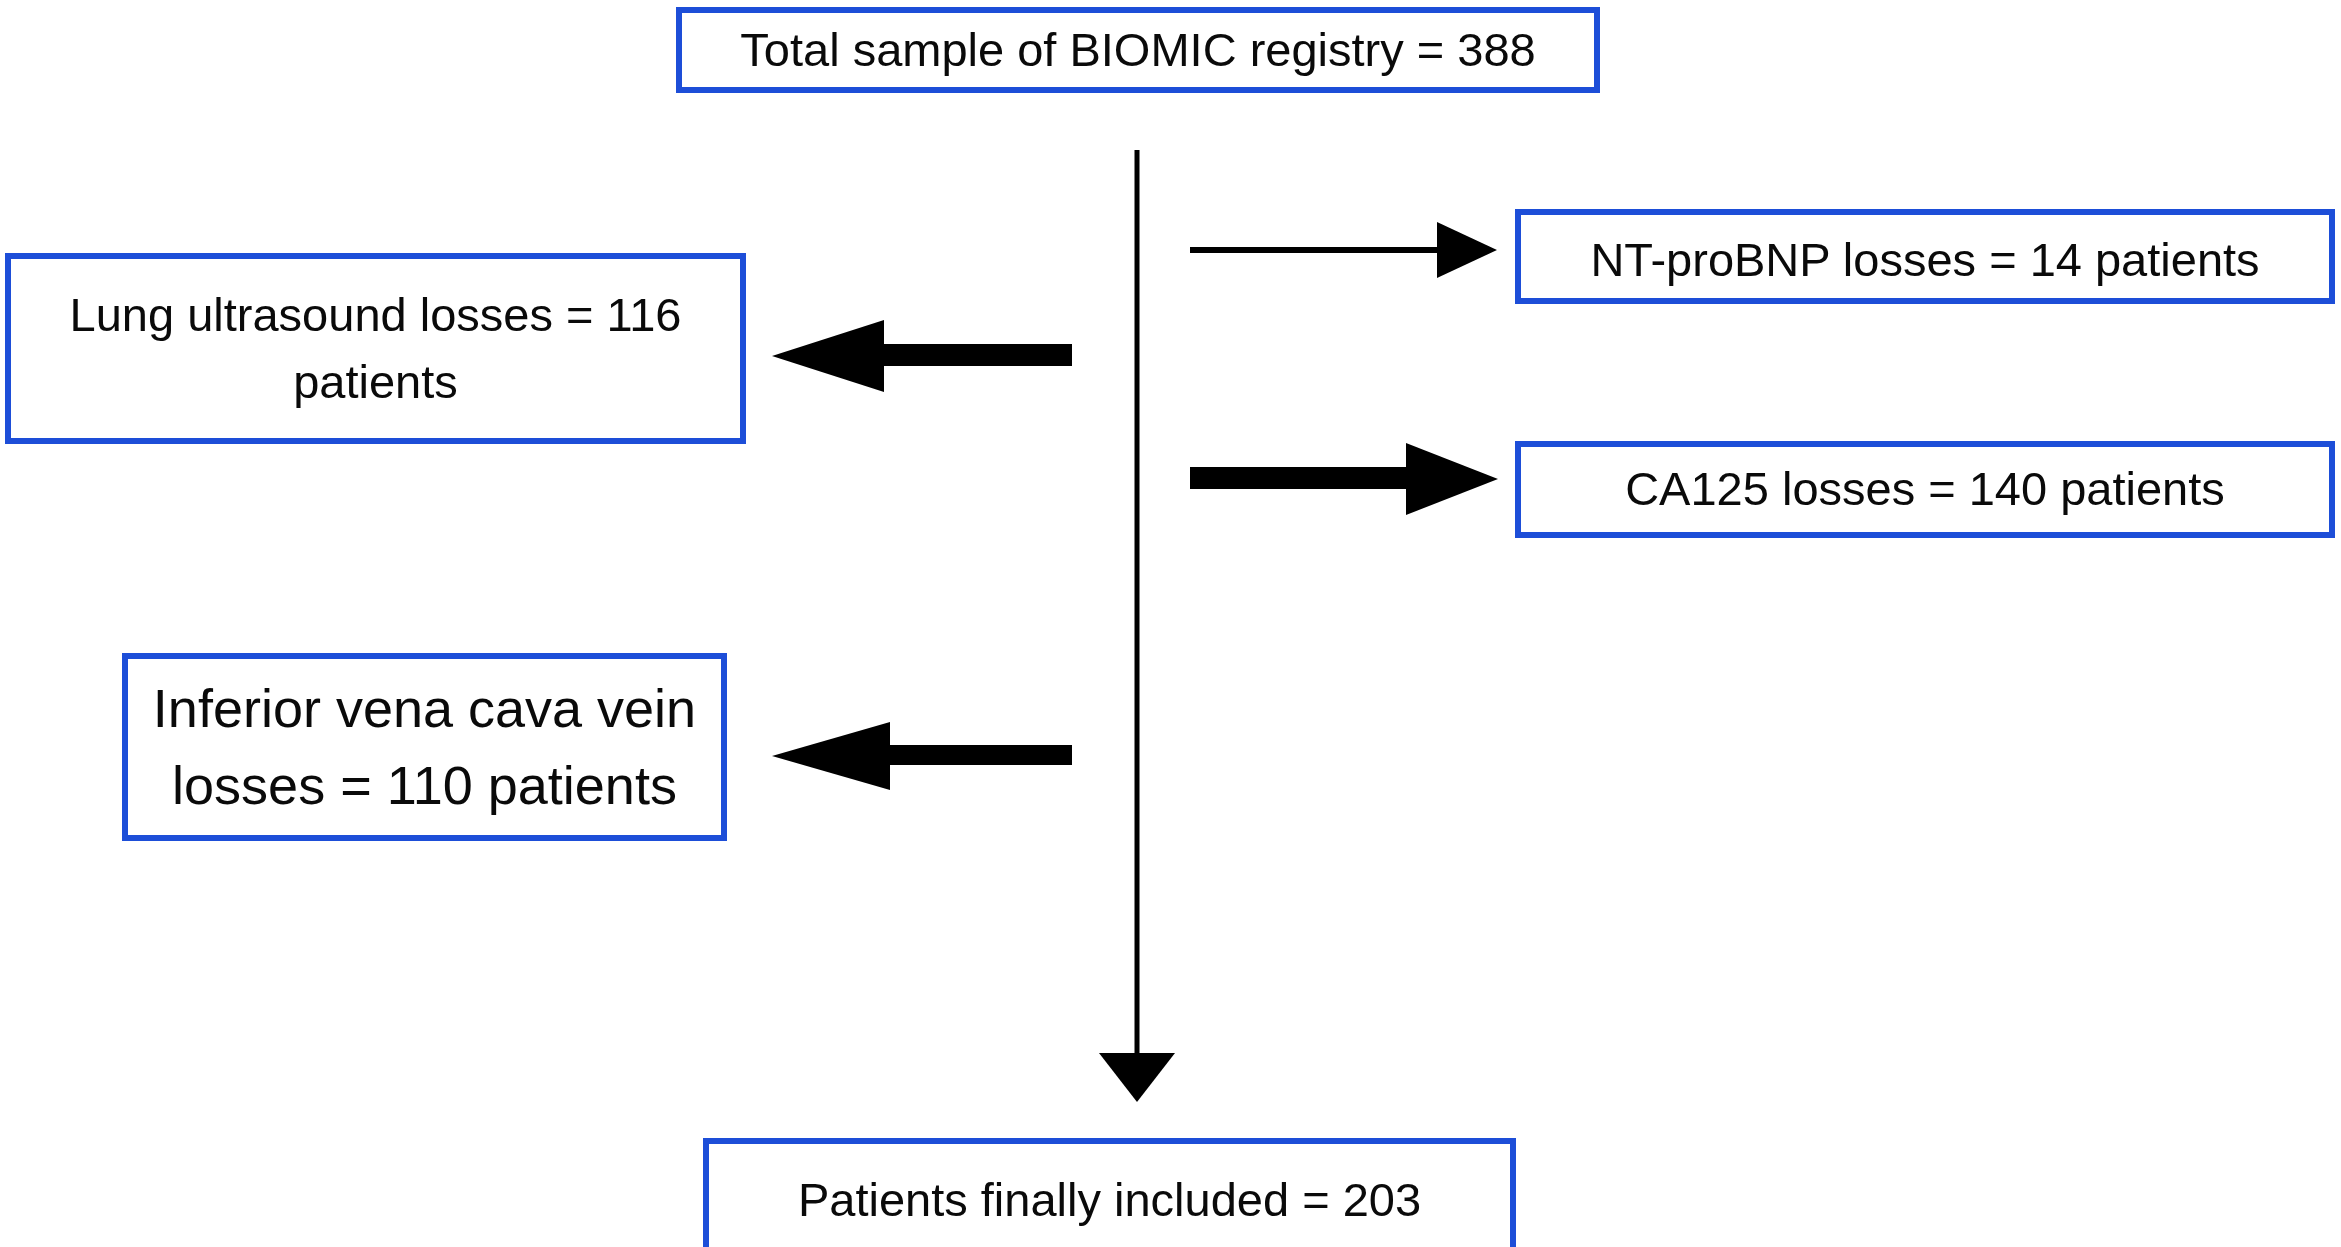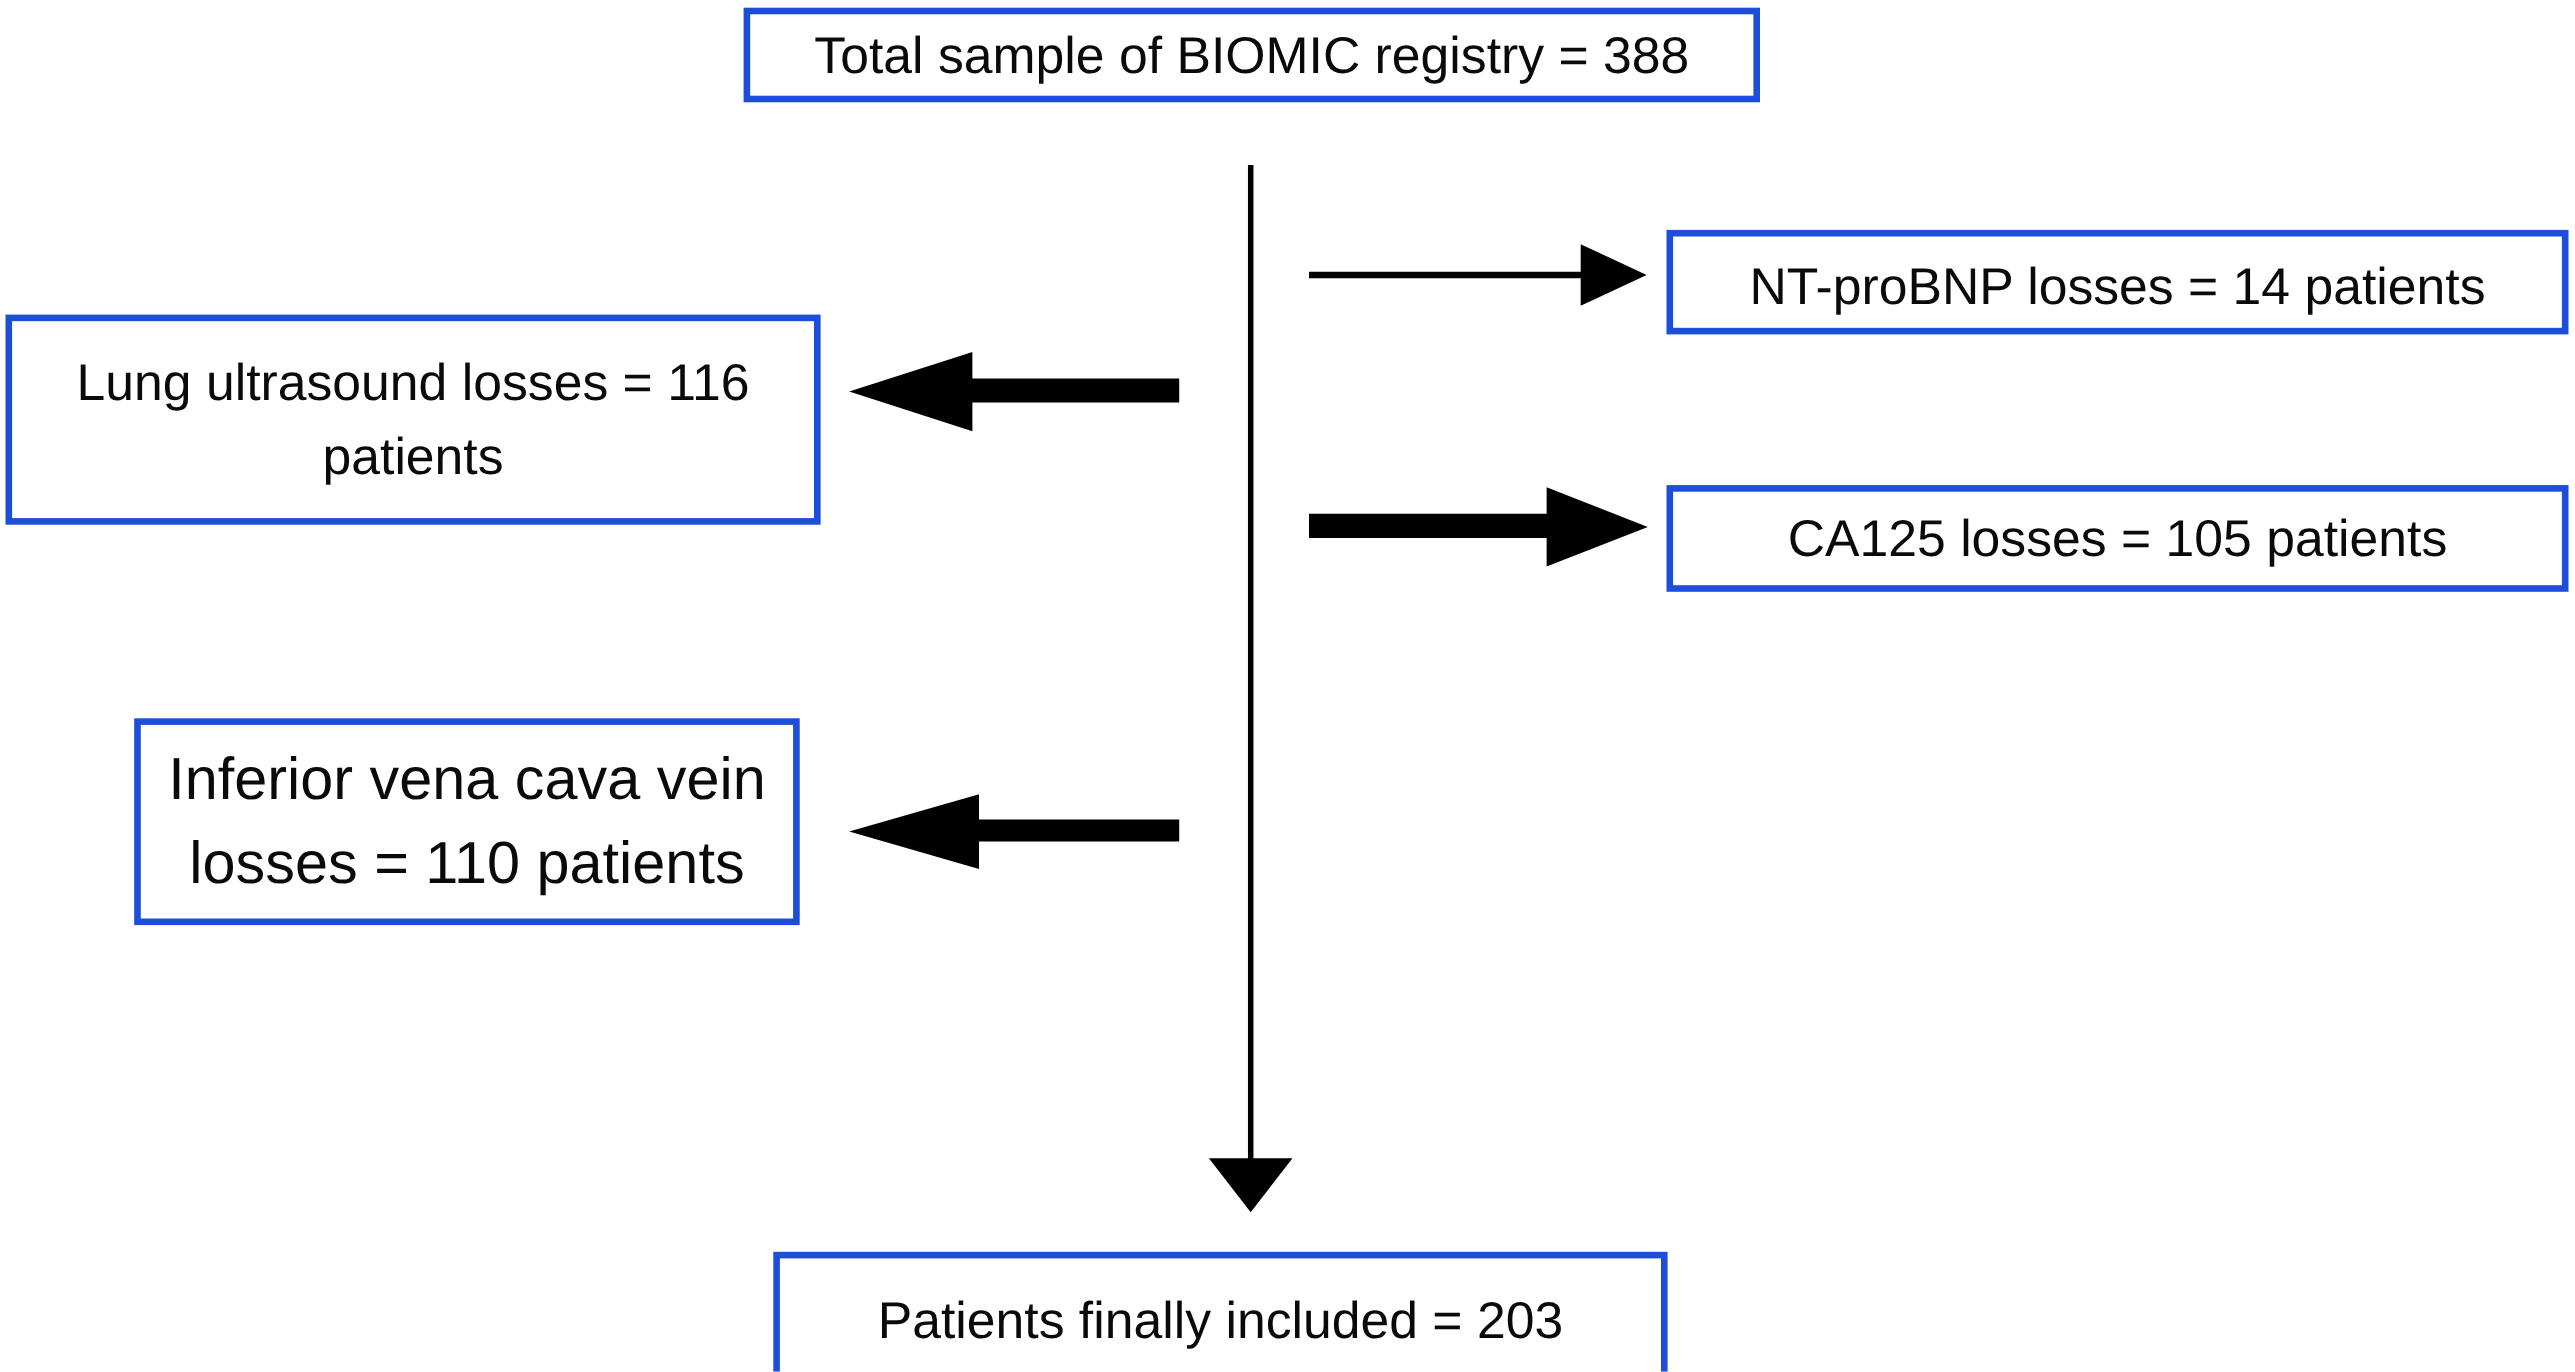--- a/index.html
+++ b/index.html
@@ -48,21 +48,20 @@
   #node-ntprobnp {
     left: 1515px; top: 209px;
     width: 820px; height: 95px;
     font-size: 47px;
     align-items: flex-end;
   }
   #node-lung {
     left: 5px;    top: 253px;
     width: 741px; height: 191px;
     font-size: 47px;
-    margin-top: 33px;
   }
   #node-ca125 {
     left: 1515px; top: 441px;
     width: 820px; height: 97px;
     font-size: 47px;
   }
   #node-ivc {
     left: 122px;  top: 653px;
     width: 605px; height: 188px;
     font-size: 54px;
@@ -123,21 +122,21 @@
   <div class="node" id="node-ntprobnp">
     <span class="txt">NT-proBNP losses = 14 patients</span>
   </div>
 
   <div class="node" id="node-lung">
     <span class="txt">Lung ultrasound losses = 116
 patients</span>
   </div>
 
   <div class="node" id="node-ca125">
-    <span class="txt">CA125 losses = 105 patients</span>
+    <span class="txt">CA125 losses = 140 patients</span>
   </div>
 
   <div class="node" id="node-ivc">
     <span class="txt">Inferior vena cava vein
 losses = 110 patients</span>
   </div>
 
   <div class="node" id="node-included">
     <span class="txt">Patients finally included = 203</span>
   </div>

